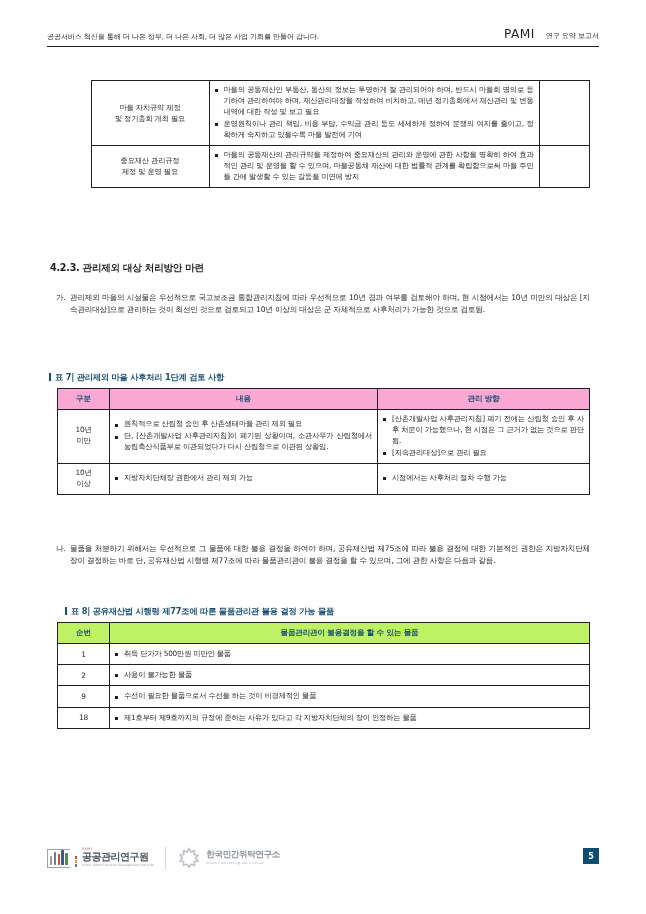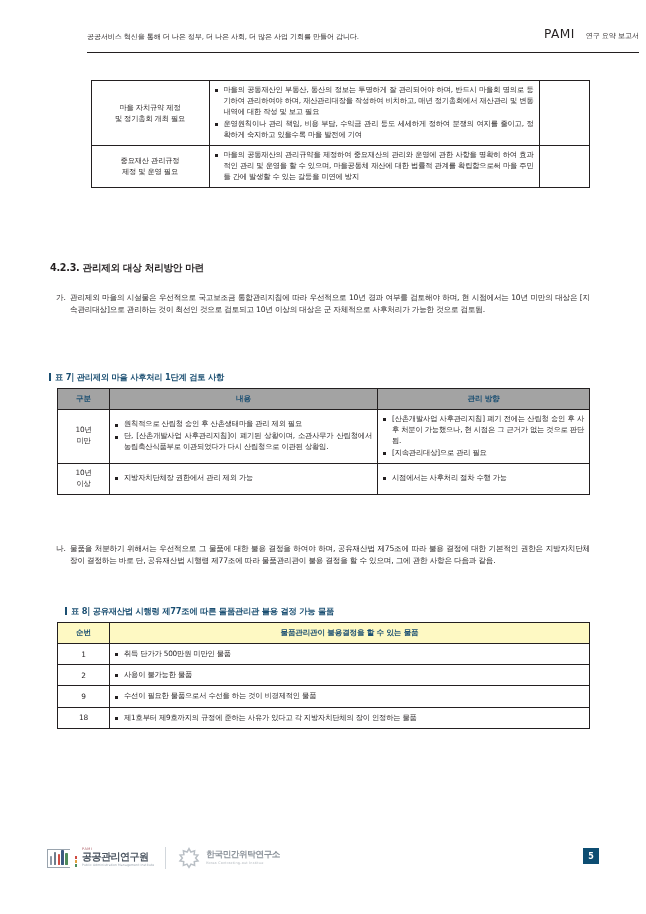--- a/index.html
+++ b/index.html
@@ -25,24 +25,23 @@
 
   
   .doc-header {
     position: absolute;
     left: 47px;
     top: 27px;
     width: 552px;
     display: flex;
     align-items: flex-end;
     justify-content: space-between;
-    padding-bottom: 11px;
+    padding-bottom: 5px;
     border-bottom: 1.1px solid #231f20;
     box-sizing: border-box;
-    margin-left: 40px;
   }
   .doc-header-left {
     font-size: 7.1px;
     letter-spacing: -0.15px;
     color: #231f20;
     white-space: nowrap;
     line-height: 1.1;
   }
   .doc-header-right {
     display: flex;
@@ -180,21 +179,21 @@
   .table-7-wrap {
     position: absolute;
     left: 57px;
     top: 388px;
     width: 532px;
   }
   .table-7 col.c1 { width: 52px; }
   .table-7 col.c2 { width: 268px; }
   .table-7 col.c3 { width: 212px; }
   .table-7 thead th {
-    background: #a3a3a3;
+    background: #f9a8d4;
     color: #1b4f72;
     font-size: 7.6px;
     font-weight: bold;
     text-align: center;
     letter-spacing: -0.2px;
     padding: 5px 4px;
   }
   .table-7 td.period {
     text-align: center;
     line-height: 1.5;
@@ -205,21 +204,21 @@
   
   .table-8-wrap {
     position: absolute;
     left: 57px;
     top: 622px;
     width: 532px;
   }
   .table-8 col.c1 { width: 52px; }
   .table-8 col.c2 { width: 480px; }
   .table-8 thead th {
-    background: #fef9c3;
+    background: #bef264;
     color: #1b4f72;
     font-size: 7.6px;
     font-weight: bold;
     text-align: center;
     letter-spacing: -0.2px;
     padding: 5px 4px;
   }
   .table-8 td.num {
     text-align: center;
     font-size: 7.4px;

